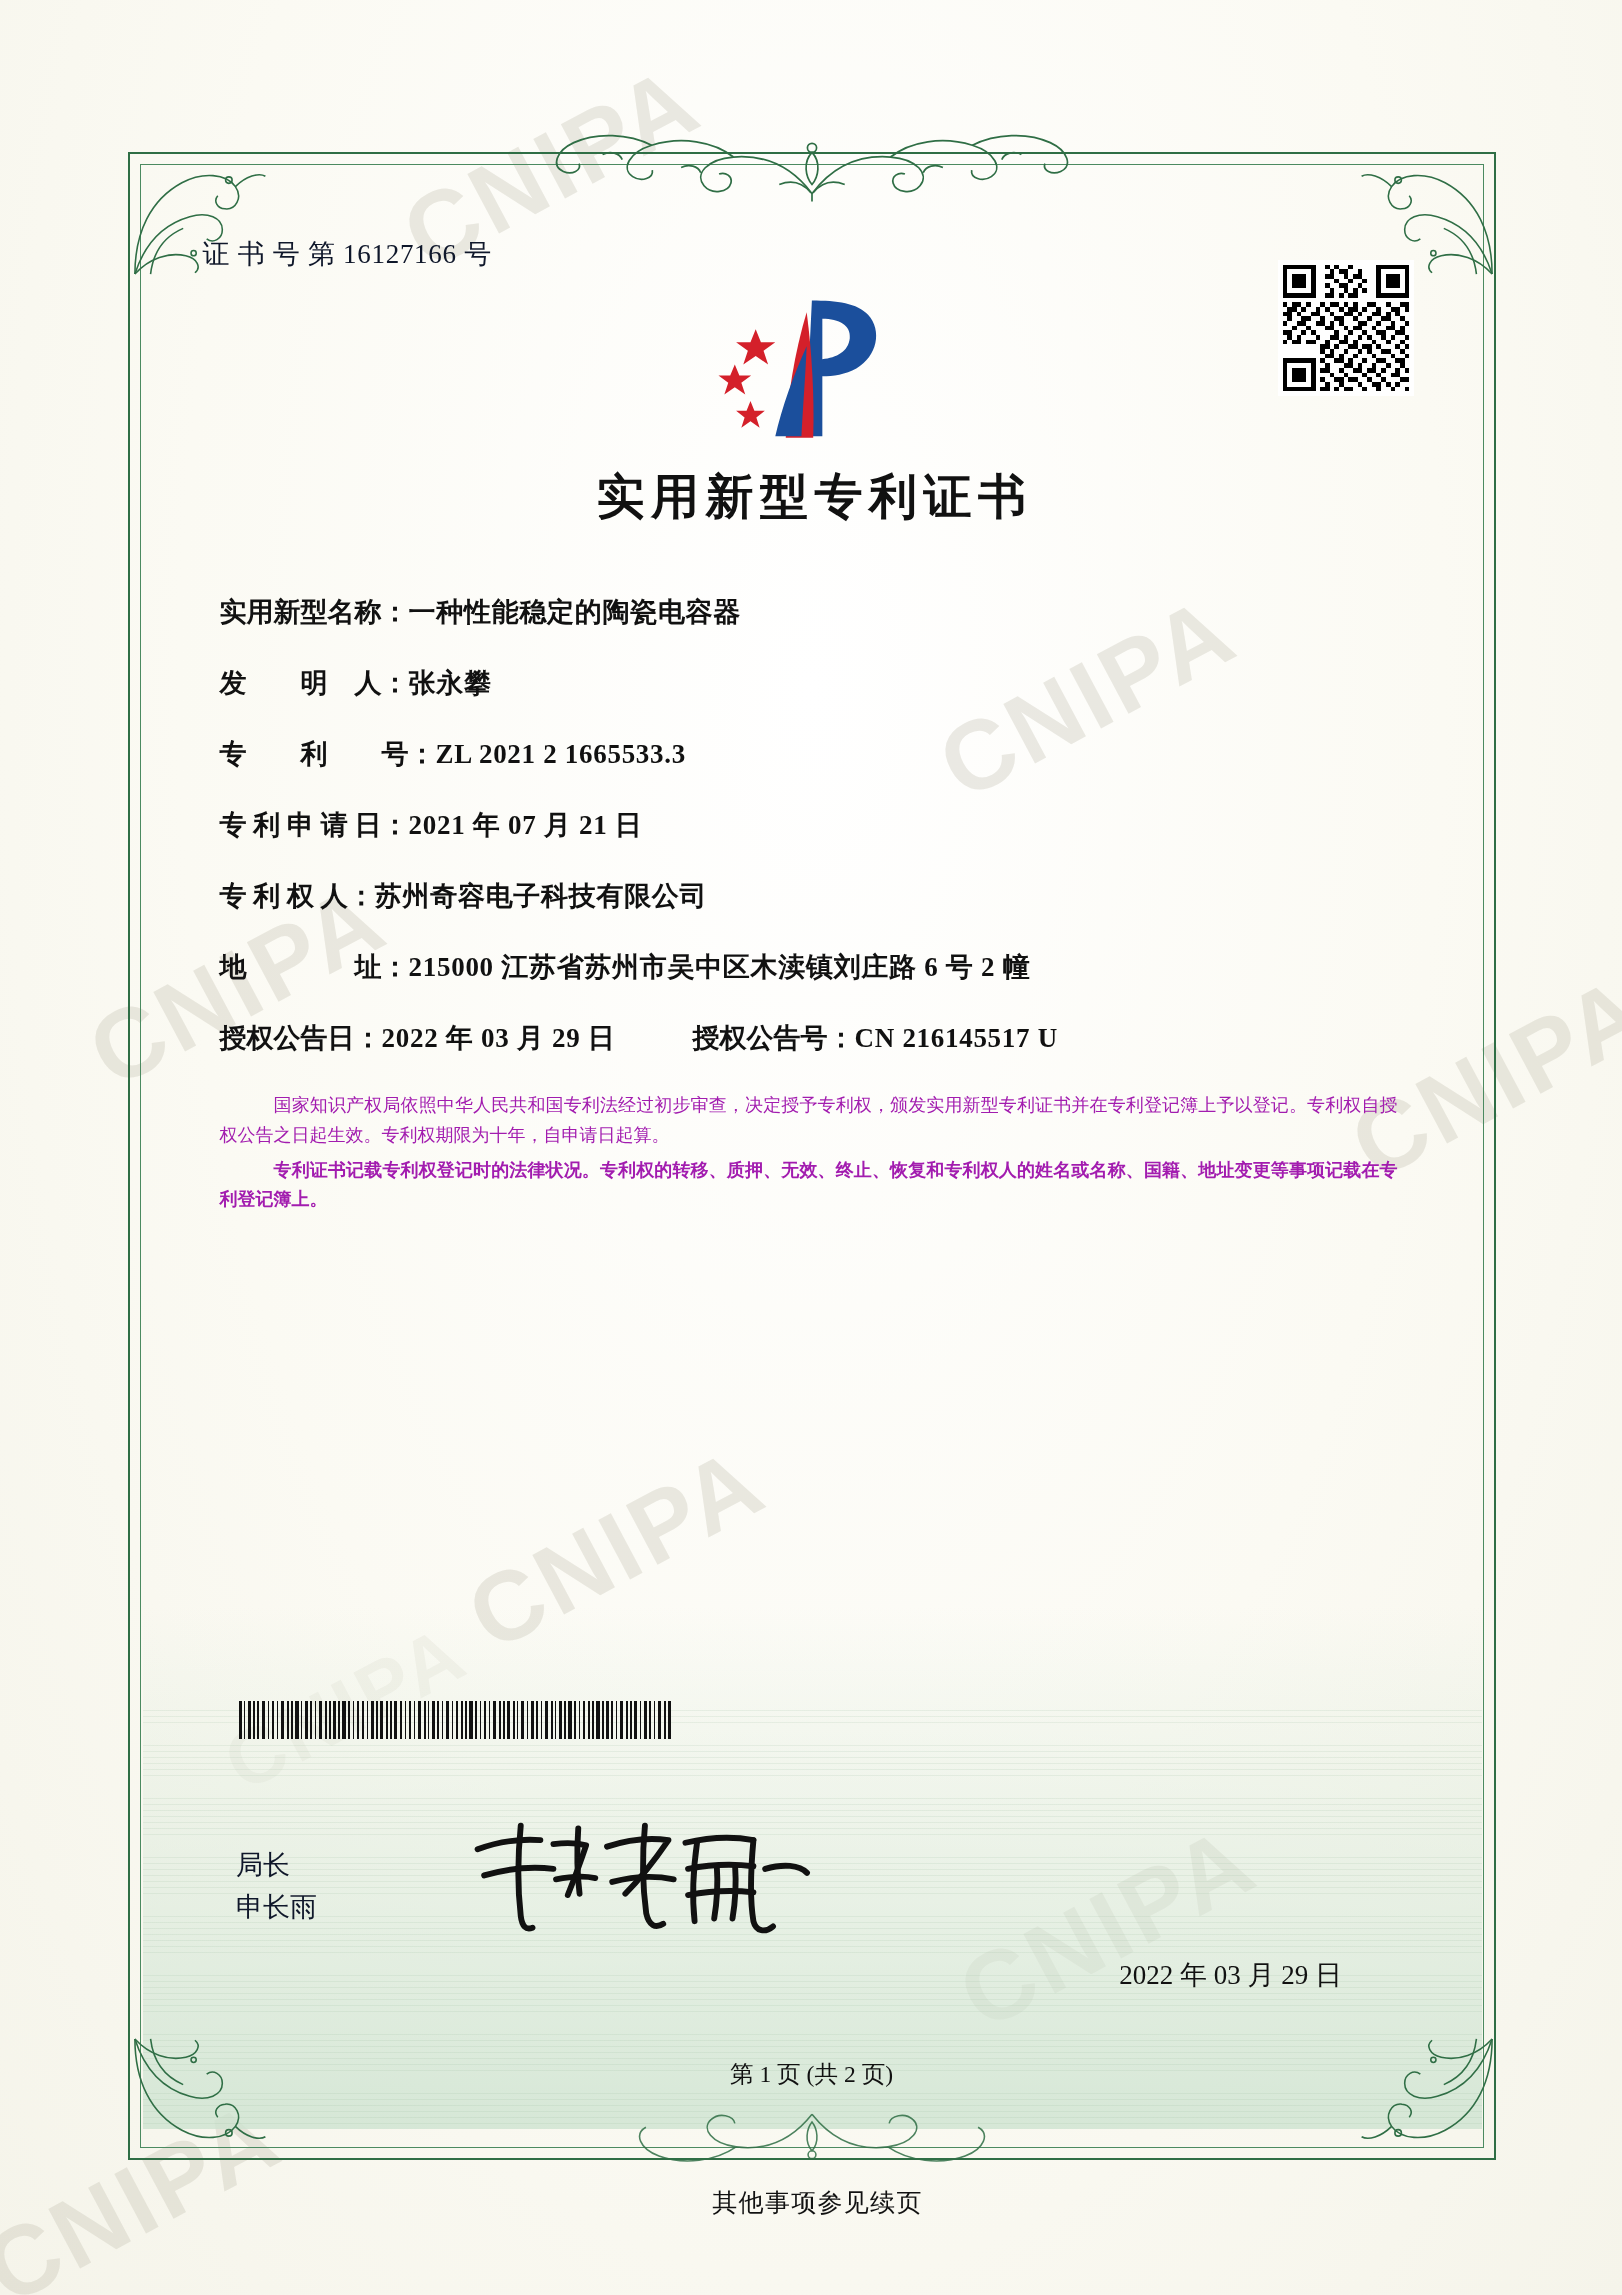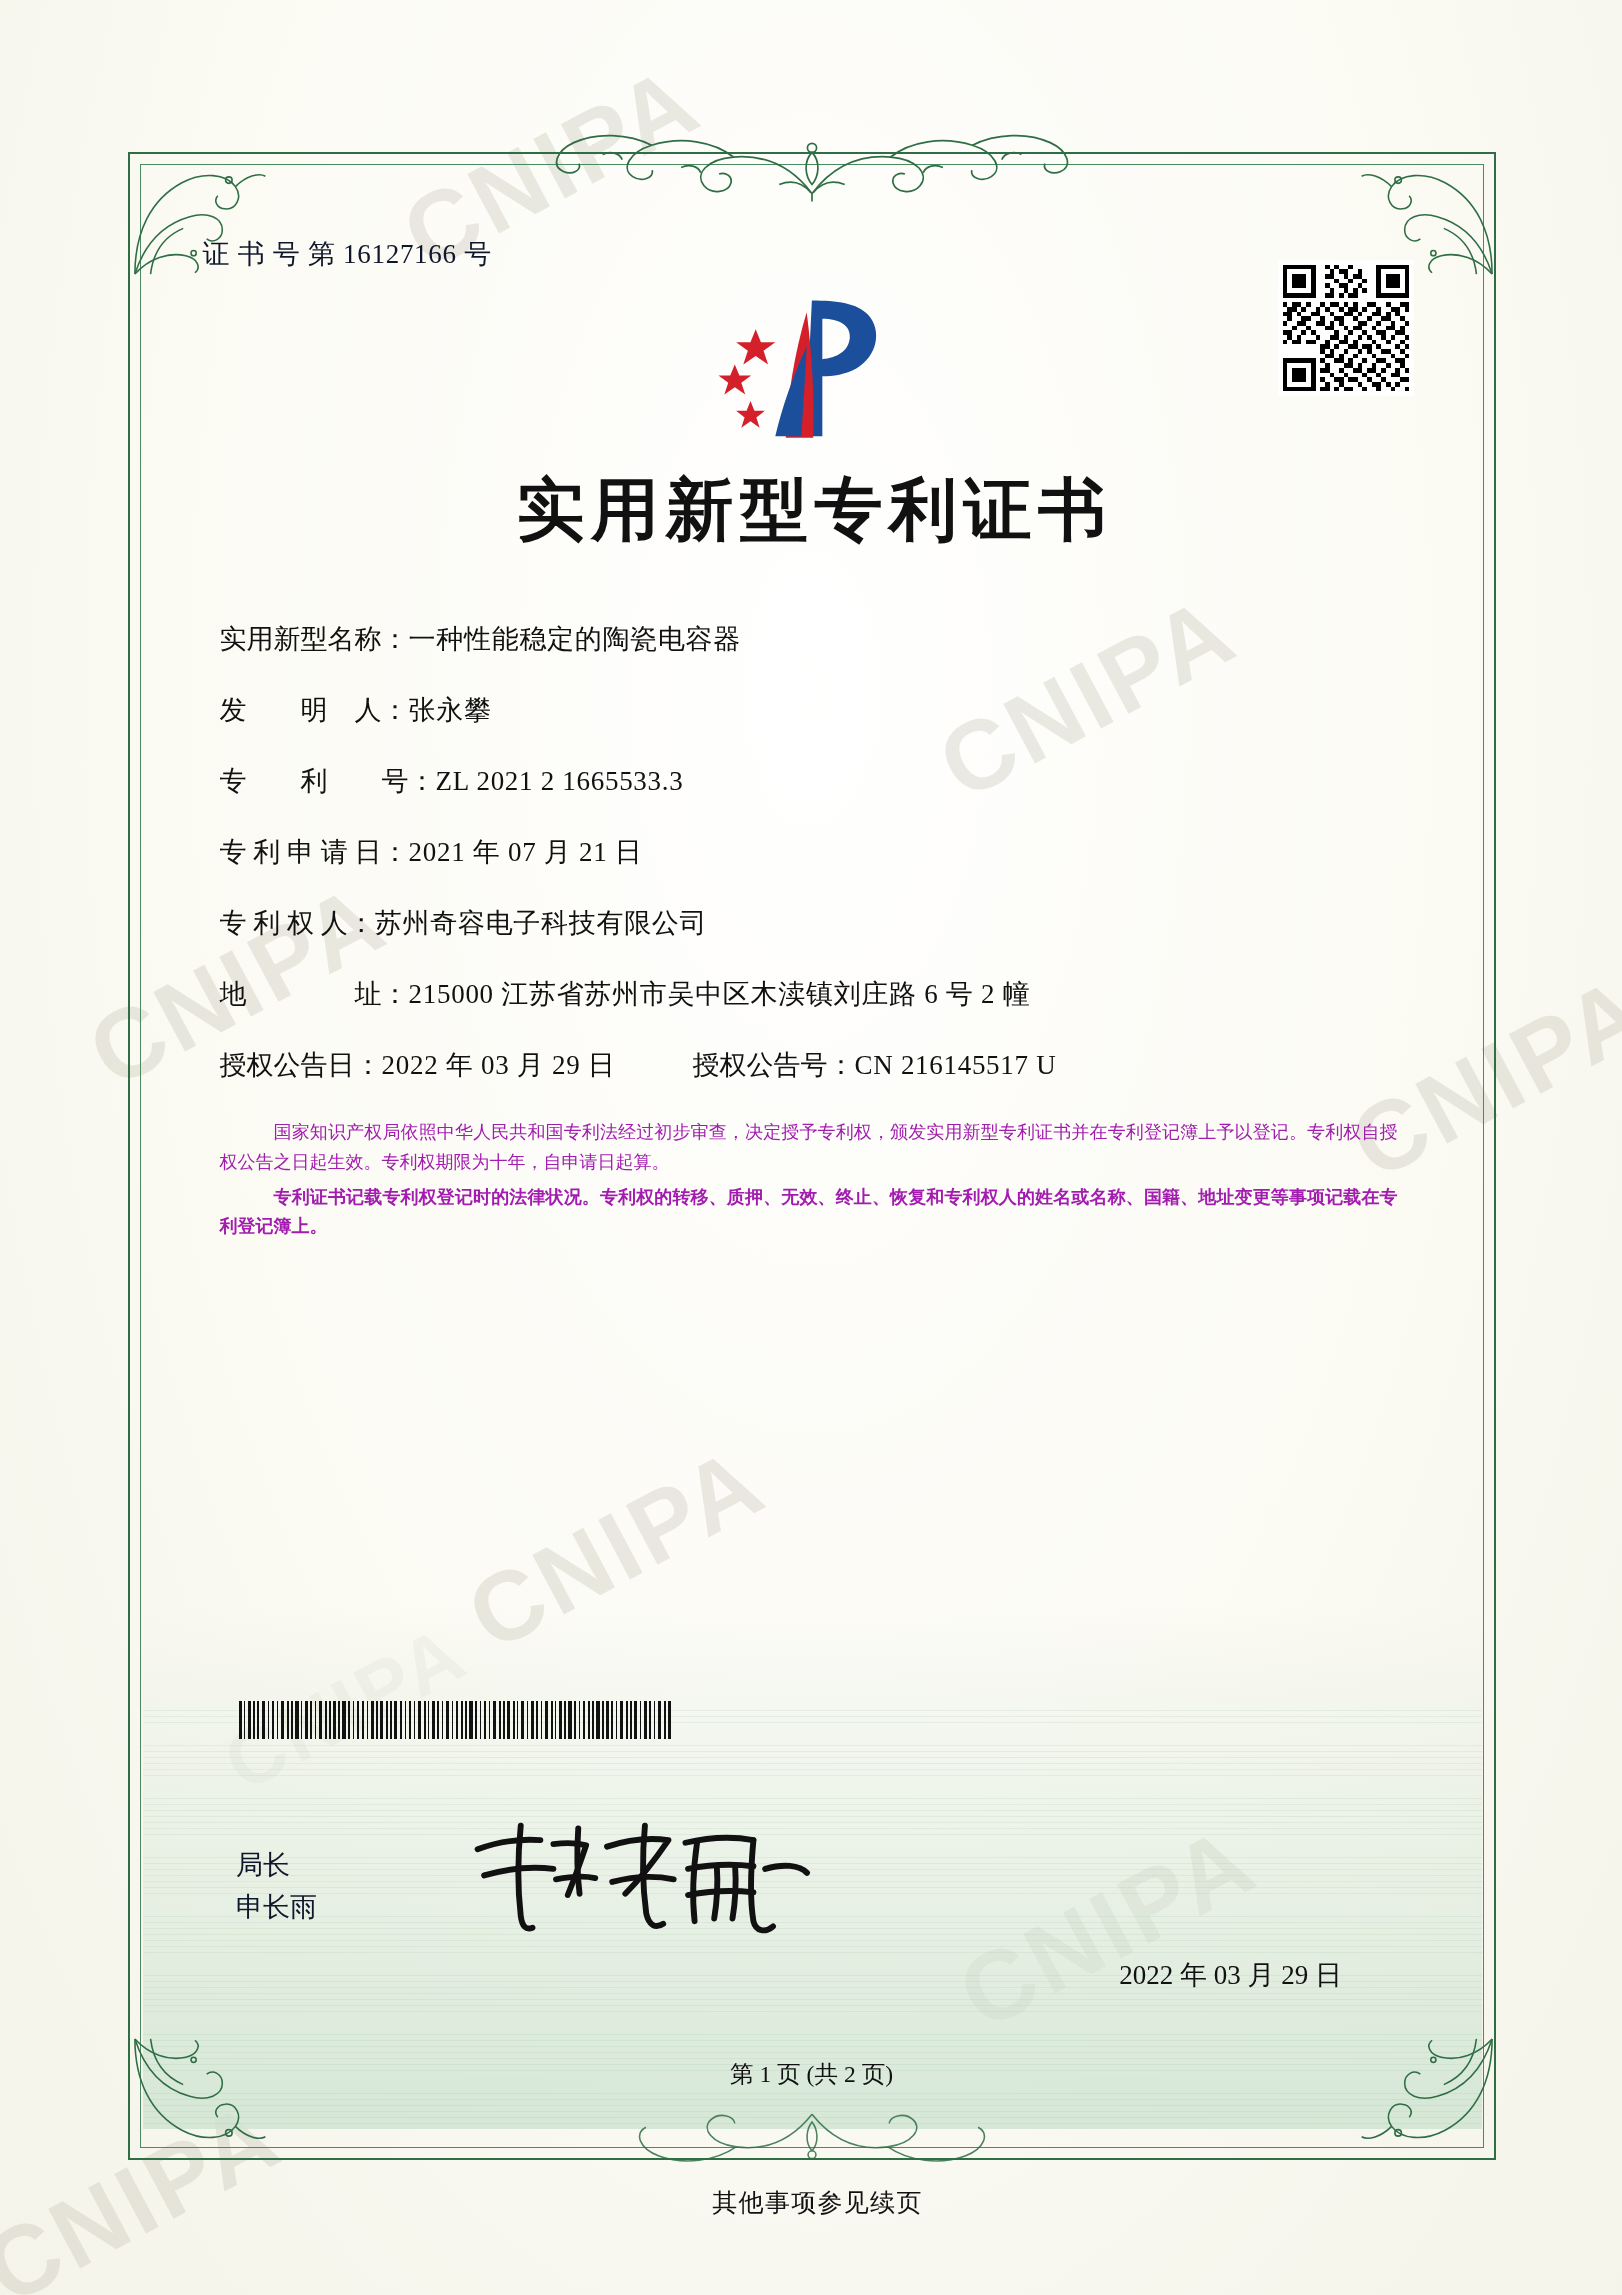--- a/index.html
+++ b/index.html
@@ -148,36 +148,37 @@
   .emblem {
     margin: 1.3px auto 0;
     width: 275px;
     height: 196px;
     position: relative;
   }
   .emblem svg { width:100%; height:100%; display:block; }
 
   .cert-title {
     text-align: center;
-    font-size: 68px;
+    font-size: 48px;
     font-weight: bold;
     letter-spacing: 6.5px;
     color: #111;
     margin-top: -3.9px;
   }
 
   .fields {
     margin-top: 65px;
     padding-left: 23.6px;
   }
   .field-row {
     font-size: 27px;
     color: #111;
     margin-bottom: 35px;
     white-space: nowrap;
+    font-weight: bold;
   }
   .mono-val { letter-spacing: 0.7px; }
   .gap-inline { display:inline-block; width: 77px; }
 
   .para {
     font-size: 18px;
     line-height: 1.62;
     color: #a21caf;
     text-indent: 54px;
     margin: 0 0 3.9px 23.6px;

